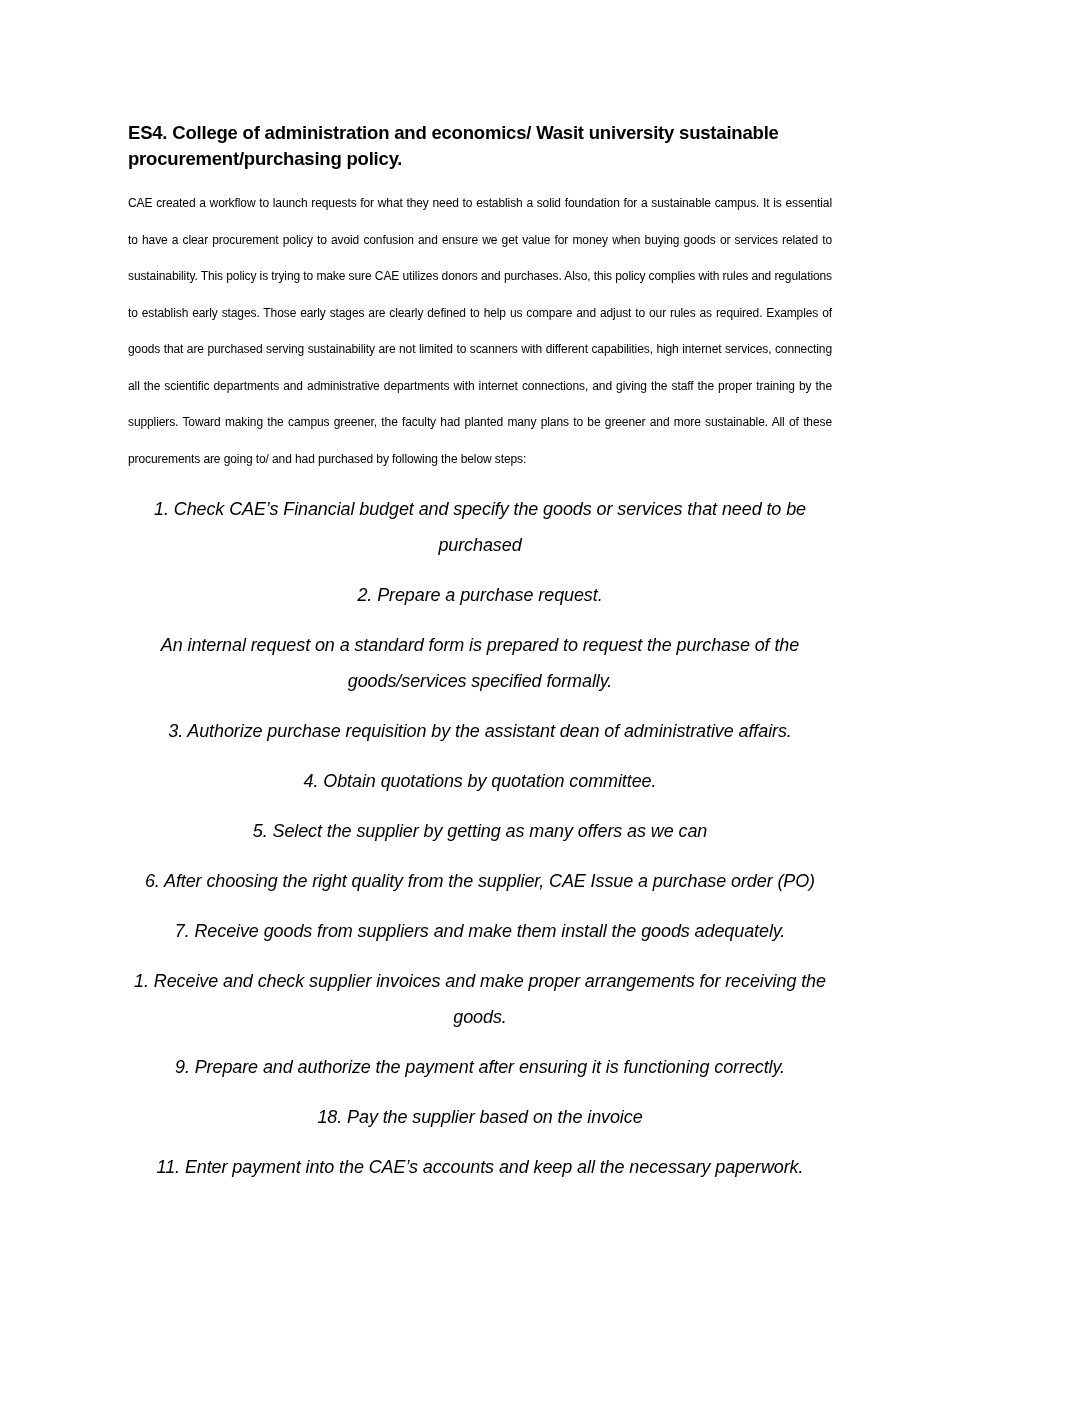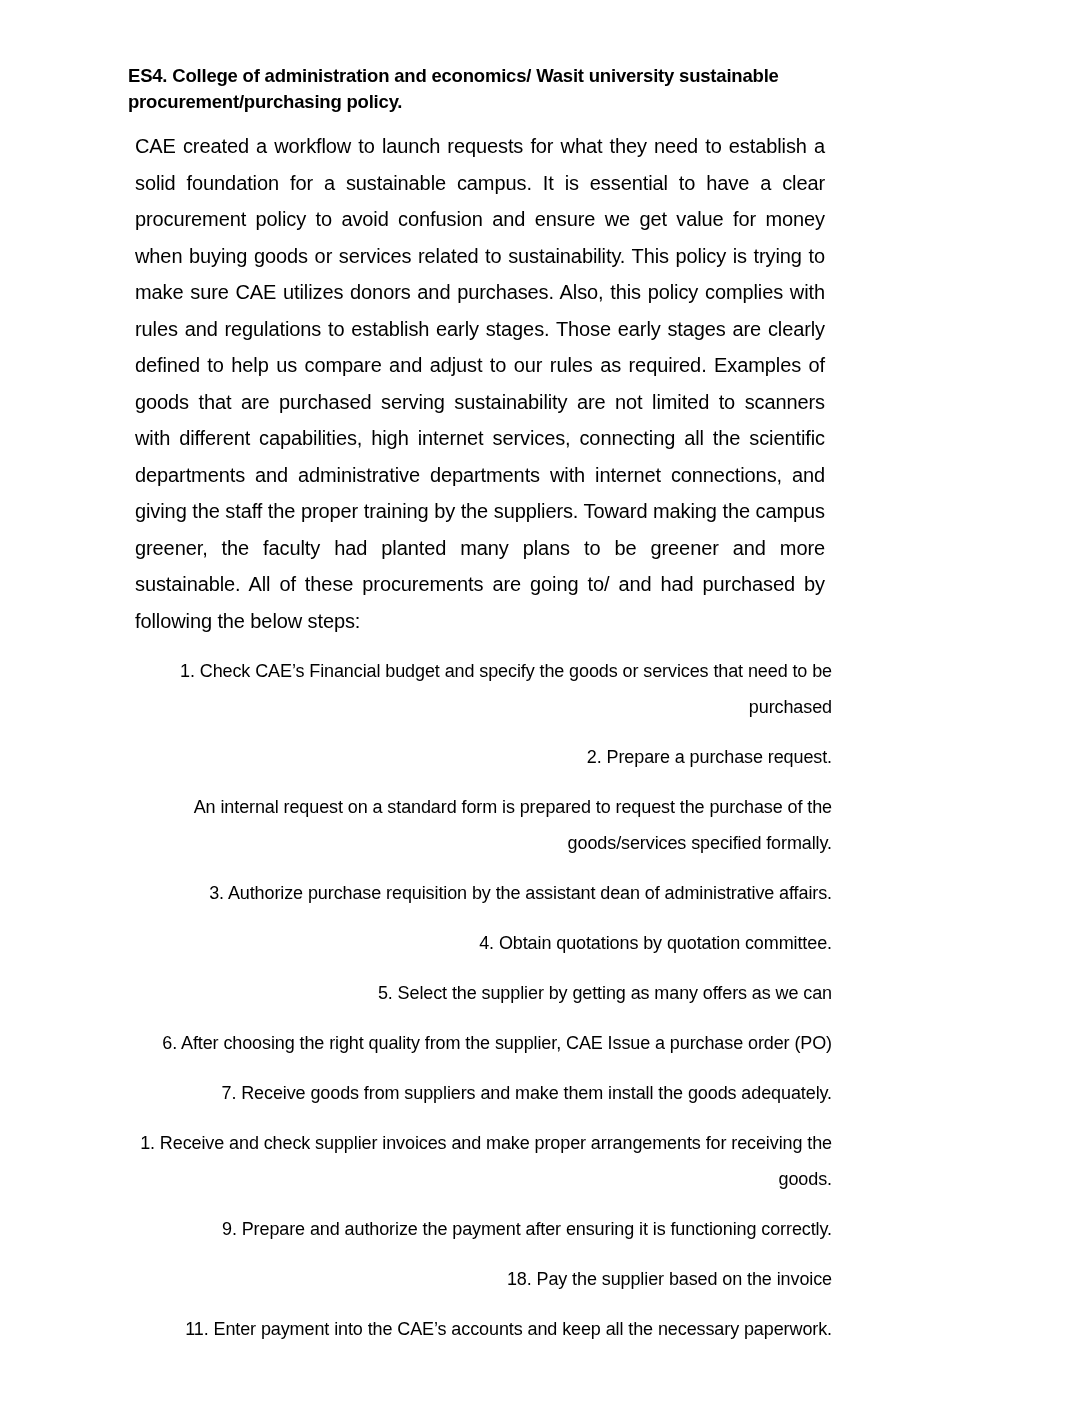--- a/index.html
+++ b/index.html
@@ -11,44 +11,45 @@
     width: 1088px;
     height: 1408px;
     font-family: "Liberation Sans", sans-serif;
     color: #000000;
     -webkit-font-smoothing: antialiased;
   }
   .page {
     box-sizing: border-box;
     width: 960px;
     height: 1408px;
-    padding: 63px 128px 0 128px;
+    padding: 120px 128px 0 128px;
     background: #ffffff;
     overflow: hidden;
   }
   .doc-title {
     font-size: 18.5px;
     font-weight: 700;
     line-height: 26px;
     margin: 0 0 13px 0;
     letter-spacing: -0.2px;
   }
   .intro-para {
-    font-size: 20px;
+    font-size: 12px;
     line-height: 36.5px;
     text-align: justify;
-    margin: 7px;
+    margin: 0;
     letter-spacing: -0.1px;
   }
   .step-para {
     font-size: 18px;
     line-height: 36px;
-    text-align: right;
+    text-align: center;
     margin: 14px 0 0 0;
     letter-spacing: -0.1px;
+    font-style: italic;
   }
 </style>
 </head>
 <body>
 
 <div class="page">
 
   <p class="doc-title">ES4. College of administration and economics/ Wasit university sustainable procurement/purchasing policy.</p>
 
   <p class="intro-para">CAE created a workflow to launch requests for what they need to establish a solid foundation for a sustainable campus. It is essential to have a clear procurement policy to avoid confusion and ensure we get value for money when buying goods or services related to sustainability. This policy is trying to make sure CAE utilizes donors and purchases. Also, this policy complies with rules and regulations to establish early stages. Those early stages are clearly defined to help us compare and adjust to our rules as required. Examples of goods that are purchased serving sustainability are not limited to scanners with different capabilities, high internet services, connecting all the scientific departments and administrative departments with internet connections, and giving the staff the proper training by the suppliers. Toward making the campus greener, the faculty had planted many plans to be greener and more sustainable. All of these procurements are going to/ and had purchased by following the below steps:</p>

